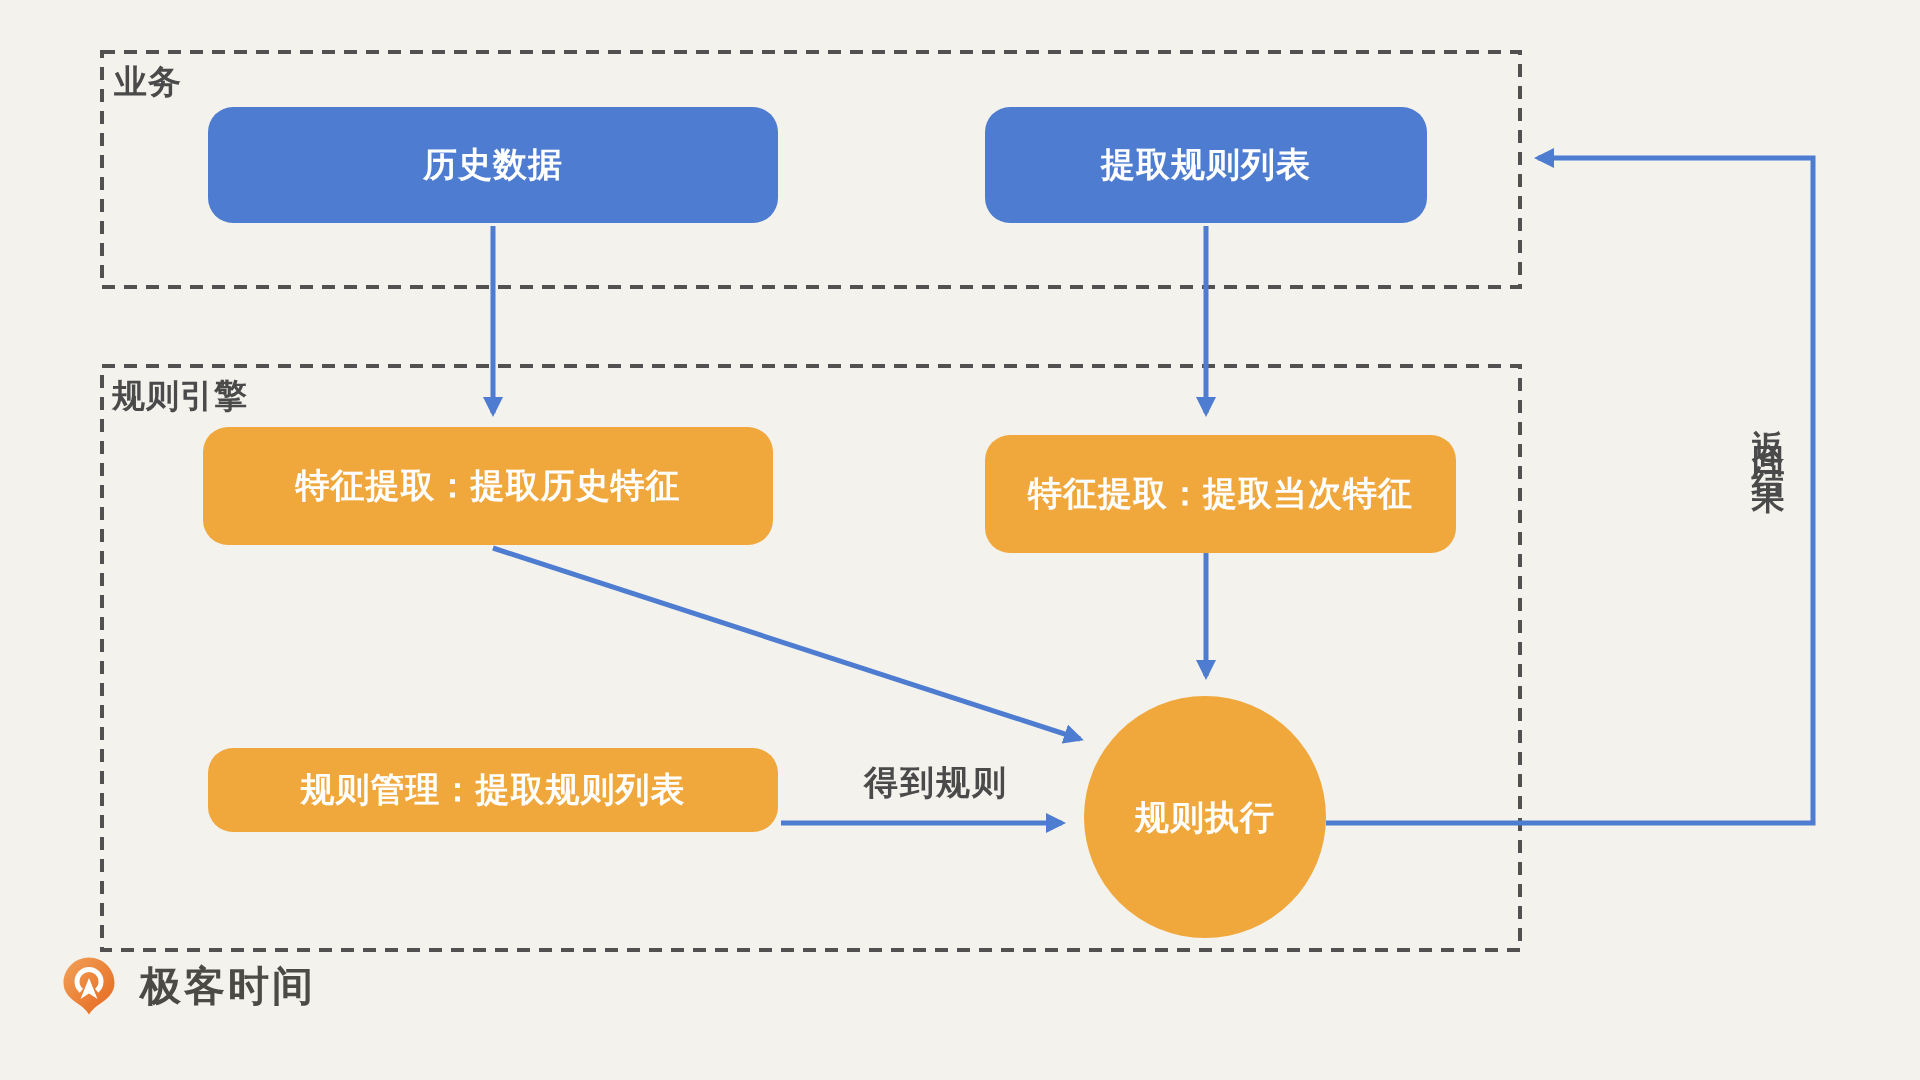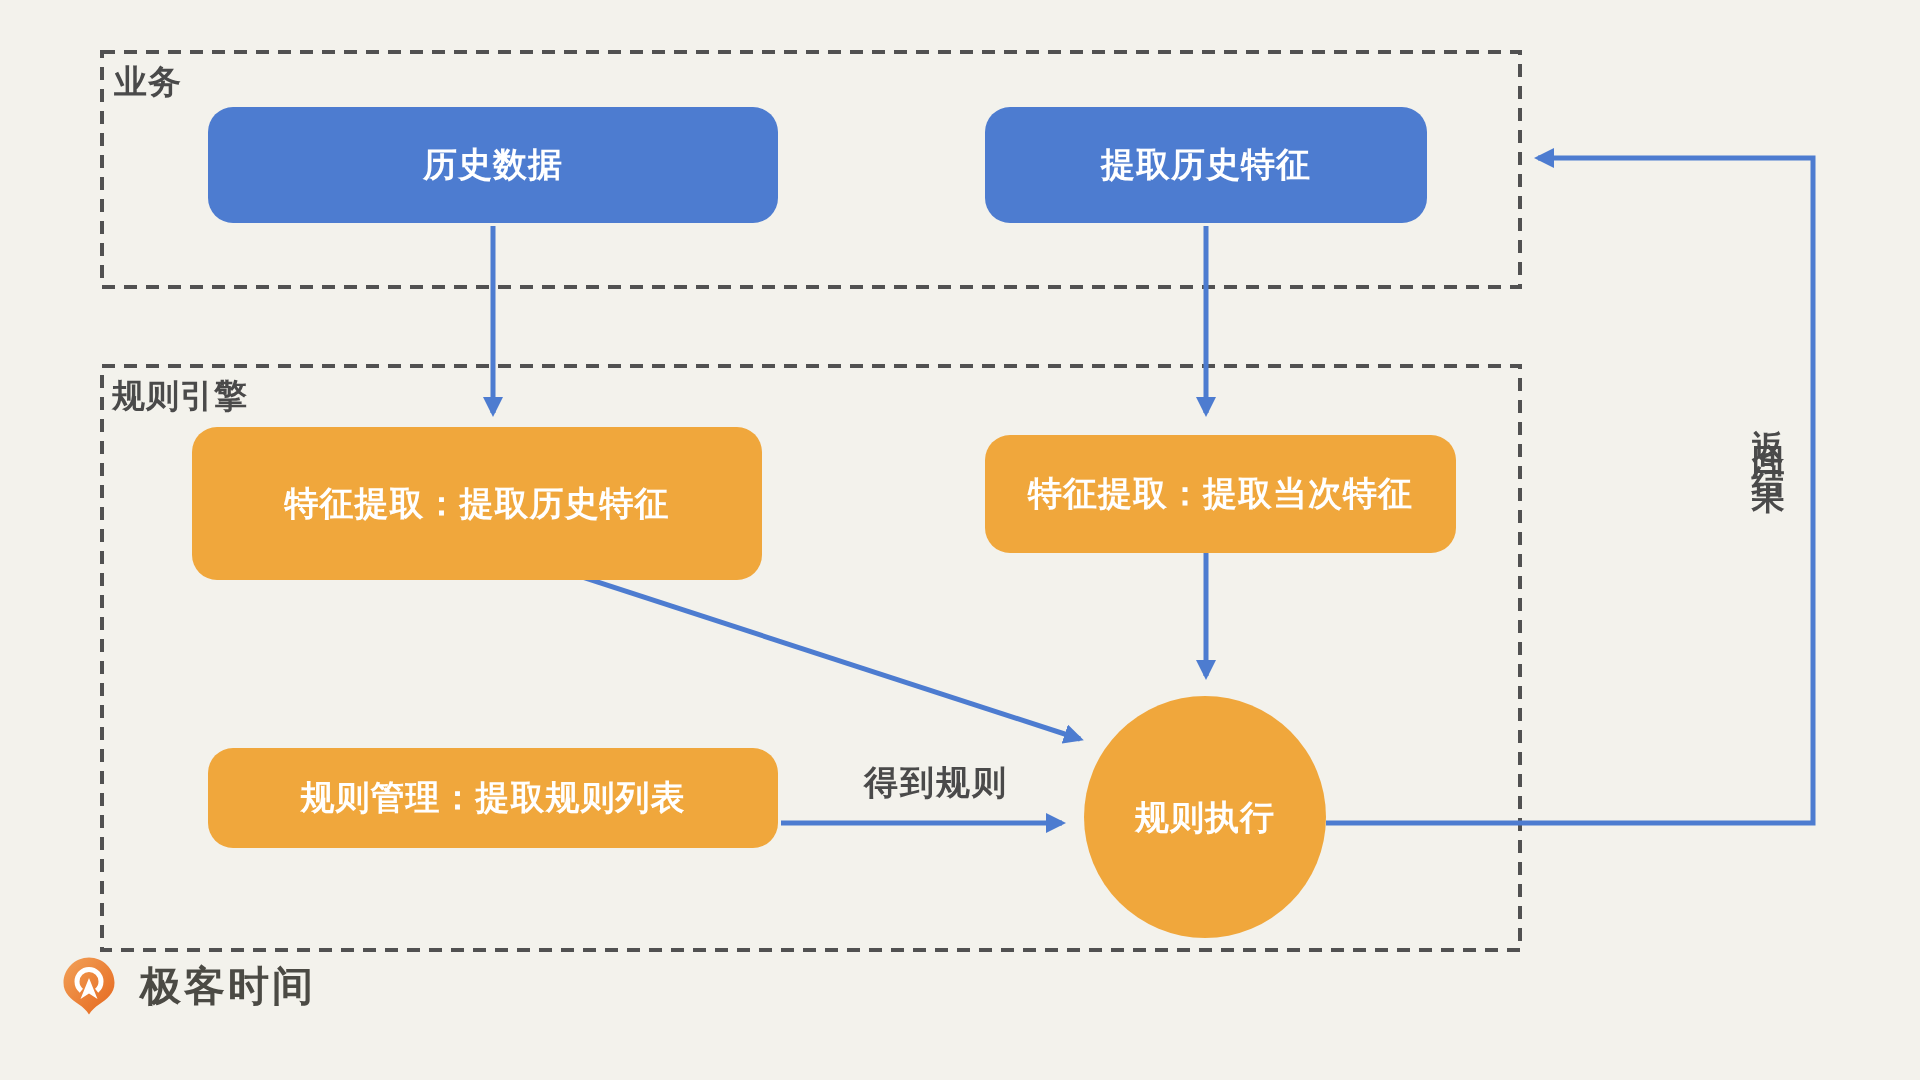--- a/index.html
+++ b/index.html
@@ -65,32 +65,32 @@
   </svg>
 
   <div class="group-label" style="left:114px; top:60px;">业务</div>
   <div class="group-label" style="left:112px; top:374px;">规则引擎</div>
 
   <div class="node node-blue" style="left:208px; top:107px; width:570px; height:116px;">
     <span>历史数据</span>
   </div>
 
   <div class="node node-blue" style="left:985px; top:107px; width:442px; height:116px;">
-    <span>提取历史特征</span>
+    <span>提取规则列表</span>
   </div>
 
-  <div class="node node-orange" style="left:192px; top:427px; width:570px; height:153px;">
+  <div class="node node-orange" style="left:203px; top:427px; width:570px; height:118px;">
     <span>特征提取：提取历史特征</span>
   </div>
 
   <div class="node node-orange" style="left:985px; top:435px; width:471px; height:118px;">
     <span>特征提取：提取当次特征</span>
   </div>
 
-  <div class="node node-orange" style="left:208px; top:748px; width:570px; height:100px;">
+  <div class="node node-orange" style="left:208px; top:748px; width:570px; height:84px;">
     <span>规则管理：提取规则列表</span>
   </div>
 
   <div class="node node-orange node-circle" style="left:1084px; top:696px; width:242px; height:242px;">
     <span>规则</span>
     <span>执行</span>
   </div>
 
   <div class="edge-label" style="left:846px; top:760px; width:180px;">得到规则</div>
 

